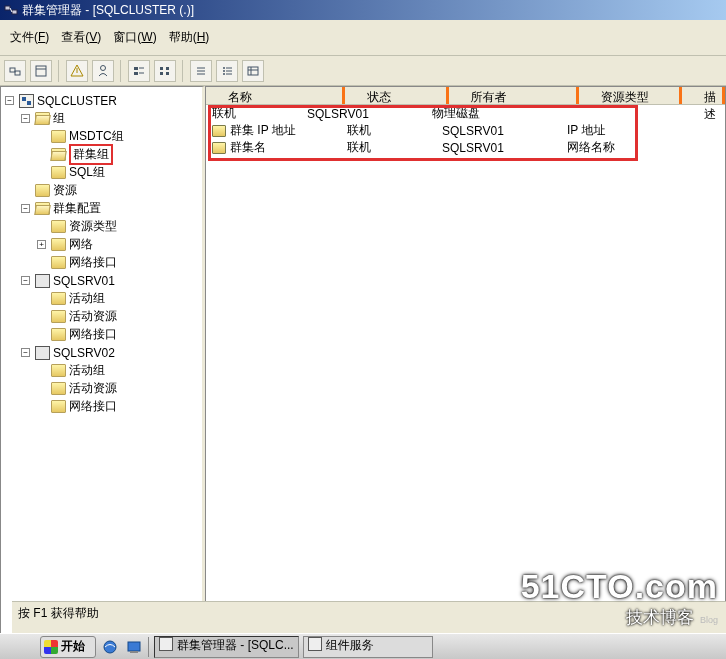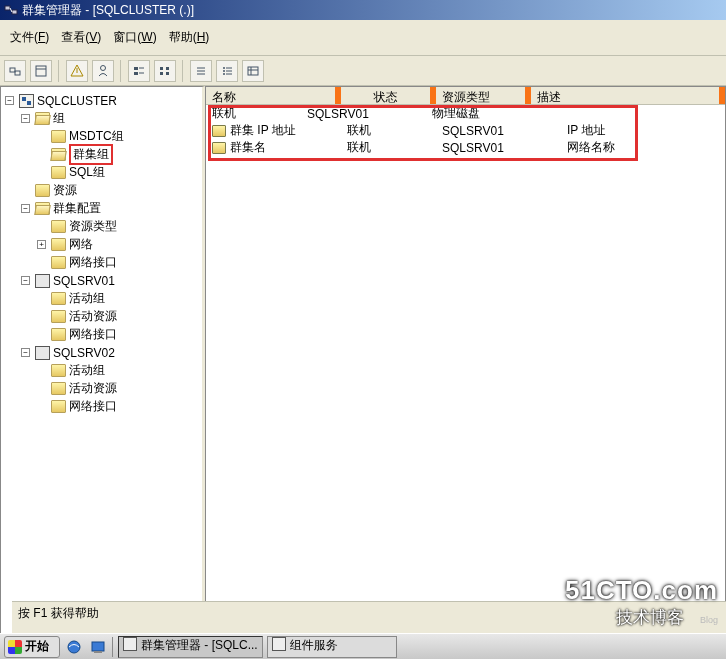--- a/index.html
+++ b/index.html
@@ -35,47 +35,47 @@
   .folder { width:15px; height:13px; background:linear-gradient(#fef4a8,#e6c863); border:1px solid #b6a05a; border-radius:1px; position:relative; }
   .folder.open::before { content:""; position:absolute; left:-1px; right:-1px; bottom:-1px; height:8px; background:linear-gradient(#fff6c2,#e6c863); border:1px solid #b6a05a; transform:skewX(-10deg);}
   .cluster-icon { width:15px; height:14px; background:#f4f3ee; border:1px solid #555; position:relative;}
   .cluster-icon::before{content:"";position:absolute;left:2px;top:2px;width:4px;height:4px;background:#2b5a97;}
   .cluster-icon::after{content:"";position:absolute;right:2px;bottom:2px;width:4px;height:4px;background:#2b5a97;}
   .server-icon { width:15px; height:14px; background:#e8e8e8; border:1px solid #555;}
   .selected-box { border:2px solid #e03030; padding:0 2px; }
 
   
   .list-header { display:flex; height:18px; background:#ece9d8; border-bottom:1px solid #c0c0b0; position:sticky; top:0;}
-  .list-header .col { border-right:6px solid #f97316; padding:2px 6px; cursor:default; font-size:12px; }
+  .list-header .col { border-right:3px solid #f97316; padding:2px 6px; cursor:default; font-size:12px;margin-left:16px; }
   .list-body { position:relative; }
   .list-row { display:flex; height:17px; align-items:center; }
   .list-row .cell { padding:1px 6px; display:flex; align-items:center; gap:4px; white-space:nowrap; }
   .res-icon { width:14px; height:12px; border:1px solid #7a7a4a; background:linear-gradient(#fef4a8,#e6c863); border-radius:1px; }
   .highlight-box { position:absolute; border:3px solid #e03030; pointer-events:none; }
 
   
   .statusbar { position:absolute; left:12px; right:0; bottom:26px; height:32px; background:#ece9d8; border-top:1px solid #c0c0b0; padding:3px 6px; }
 
   
   .taskbar { position:absolute; left:0; right:0; bottom:0; height:26px; background:linear-gradient(to bottom,#e8e8e8,#c8c8c8); border-top:1px solid #fff; display:flex; align-items:center; padding:2px 4px; gap:4px; }
-  .start-btn { height:22px; padding:0 10px 0 20px; border:1px solid #888; background:#e0e0e0; border-radius:3px; display:flex; align-items:center; position:relative; font-weight:bold; cursor:pointer; }
+  .start-btn { height:22px; padding:0 10px 0 20px; border:1px solid #888; background:#e0e0e0; border-radius:3px; display:flex; align-items:center; position:relative; font-weight:bold; cursor:pointer;margin-left:36px; }
   .start-btn::before { content:""; position:absolute; left:3px; top:3px; width:14px; height:14px; background:conic-gradient(#e33 0 25%,#3a3 0 50%,#33e 0 75%,#ed3 0 100%); border-radius:2px;}
   .ql { width:20px; height:20px; display:flex; align-items:center; justify-content:center; }
   .task-btn { height:22px; min-width:130px; max-width:170px; border:1px solid #888; background:#dcdcdc; display:flex; align-items:flex-start; gap:4px; padding:0 4px; cursor:pointer; }
   .task-btn.active { background:#c8c8c8; border:1px inset #888; }
   .task-btn .ticon { width:14px; height:14px; border:1px solid #555; background:#eee;}
 
   
   .watermark { position:absolute; right:8px; bottom:30px; text-align:right; color:#fff; font-family: Arial, sans-serif; }
-  .watermark .big { font-size:26px; font-weight:bold; letter-spacing:1px; text-shadow:0 0 4px #000,0 0 2px #000;}
+  .watermark .big { font-size:34px; font-weight:bold; letter-spacing:1px; text-shadow:0 0 4px #000,0 0 2px #000;}
   .watermark .small { font-size:17px; text-shadow:0 0 3px #000,0 0 2px #000;}
-  .watermark .blog { font-size:9px; color:#bbb; margin-left:16px;}
-
-  
-  .c-name{width:135px;} .c-status{width:95px;text-align:center;} .c-owner{width:125px;} .c-type{width:95px;} .c-desc{flex:1;}
+  .watermark .blog { font-size:9px; color:#bbb; margin-left:6px;}
+
+  
+  .c-name{width:135px;} .c-status{width:95px;} .c-owner{width:125px;} .c-type{width:95px;} .c-desc{flex:1;}
 
   svg { display:block; }
 </style>
 </head>
 <body>
 
 <div class="titlebar">
   <span class="app-icon">
     <svg width="14" height="14">
         <rect x="1" y="3" width="5" height="4" fill="#ccd" stroke="#224"></rect>
@@ -303,20 +303,21 @@
           </li>
         </ul>
       </li>
     </ul>
   </div>
 
   <div class="list-pane">
     <div class="list-header">
       <div class="col c-name">名称</div>
       <div class="col c-status">状态</div>
+      <div class="col c-owner">所有者</div>
       <div class="col c-type">资源类型</div>
       <div class="col c-desc">描述</div>
     </div>
     <div class="list-body">
       <div class="list-row">
         <div class="cell c-status">
             <span>联机</span>
           </div>
         <div class="cell c-owner">
             <span>SQLSRV01</span>

